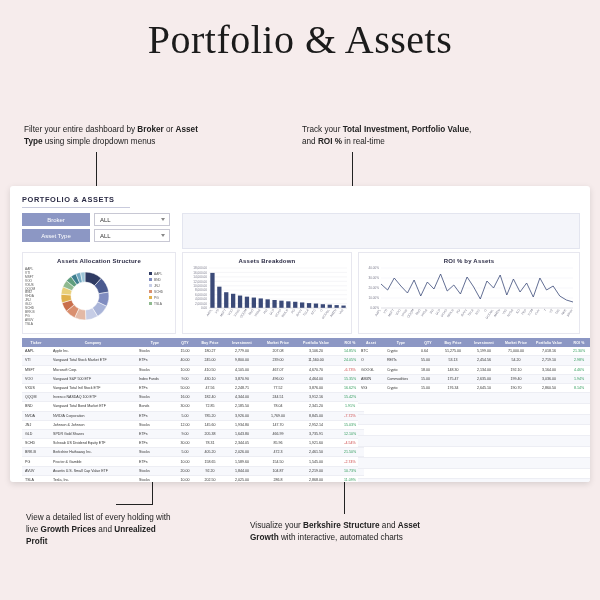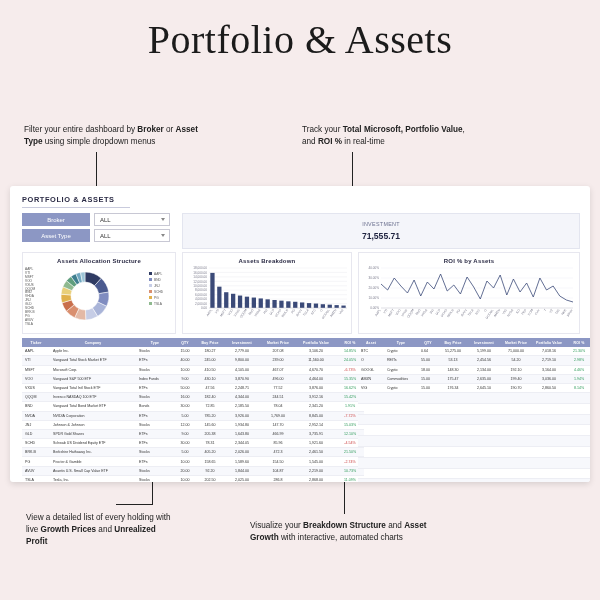--- a/index.html
+++ b/index.html
@@ -90,30 +90,30 @@
 </style>
 </head>
 <body>
 
 <div class="page-title">Portfolio &amp; Assets</div>
 
 <div class="anno" id="anno-filter" style="left:24px;top:124px;width:180px;">Filter your entire dashboard by <b>Broker</b> or <b>Asset Type</b> using simple dropdown menus</div>
 <div class="leader v" style="left:96px;top:152px;height:66px;"></div>
 <div class="arrow down" style="left:93px;top:218px;"></div>
 
-<div class="anno" id="anno-track" style="left:302px;top:124px;width:176px;">Track your <b>Total Microsoft, Portfolio Value</b>, and <b>ROI %</b> in real-time</div>
+<div class="anno" id="anno-track" style="left:302px;top:124px;width:176px;">Track your <b>Total Investment, Portfolio Value</b>, and <b>ROI %</b> in real-time</div>
 <div class="leader v" style="left:352px;top:152px;height:60px;"></div>
 <div class="arrow down" style="left:349px;top:212px;"></div>
 
 <div class="anno" id="anno-holdings" style="left:26px;top:512px;width:146px;">View a detailed list of every holding with live <b>Growth Prices</b> and <b>Unrealized Profit</b></div>
 <div class="leader v" style="left:152px;top:438px;height:66px;"></div>
 <div class="leader h" style="left:116px;top:504px;width:37px;"></div>
 <div class="arrow up" style="left:149px;top:434px;"></div>
 
-<div class="anno" id="anno-visualize" style="left:250px;top:520px;width:190px;">Visualize your <b>Breakdown Structure</b> and <b>Asset Growth</b> with interactive, automated charts</div>
+<div class="anno" id="anno-visualize" style="left:250px;top:520px;width:190px;">Visualize your <b>Berkshire Structure</b> and <b>Asset Growth</b> with interactive, automated charts</div>
 <div class="leader v" style="left:344px;top:300px;height:214px;"></div>
 <div class="arrow up" style="left:341px;top:296px;"></div>
 
 <div class="dash">
 
   <div class="dash-title">PORTFOLIO &amp; ASSETS</div>
   <div class="dash-title-rule"></div>
 
   <div class="filters">
     <div class="filter-row">
@@ -126,24 +126,20 @@
     <div class="filter-row">
       <div class="filter-label">Asset Type</div>
       <div class="filter-drop">
         <span>ALL</span>
         <span class="cv"></span>
       </div>
     </div>
   </div>
 
   <div class="kpis">
-    <div class="kpi">
-      <div class="k-label">INVESTMENT</div>
-      <div class="k-val">71,555.71</div>
-    </div>
   </div>
 
   <div class="card" id="card-donut">
     <div class="card-title">Assets Allocation Structure</div>
     <svg id="svg-donut" width="152" height="64">
         <path d="M62,8 A24,24 0 0 1 78.26980126418007,14.356486551027196 L71.49071740410504,21.707950488099197 A14,14 0 0 0 62,18 Z" fill="#2f3b63" stroke="#fff" stroke-width="0.5"></path>
         <path d="M78.26980126418007,14.356486551027196 A24,24 0 0 1 85.67334430397135,28.0537651532597 L75.80945084398329,29.698029672734826 A14,14 0 0 0 71.49071740410504,21.707950488099197 Z" fill="#4a5a8f" stroke="#fff" stroke-width="0.5"></path>
         <path d="M85.67334430397135,28.0537651532597 A24,24 0 0 1 83.6759702968118,42.30302439537695 L74.64431600647355,38.010097563969886 A14,14 0 0 0 75.80945084398329,29.698029672734826 Z" fill="#7f8cc0" stroke="#fff" stroke-width="0.5"></path>
         <path d="M83.6759702968118,42.30302439537695 A24,24 0 0 1 74.68875189280317,52.371440189708835 L69.40177193746851,43.88334011066348 A14,14 0 0 0 74.64431600647355,38.010097563969886 Z" fill="#a9b4d8" stroke="#fff" stroke-width="0.5"></path>
         <path d="M74.68875189280317,52.371440189708835 A24,24 0 0 1 62.77716539008053,55.98741365709236 L62.45334647754698,45.99265796663721 A14,14 0 0 0 69.40177193746851,43.88334011066348 Z" fill="#c6cde6" stroke="#fff" stroke-width="0.5"></path>

